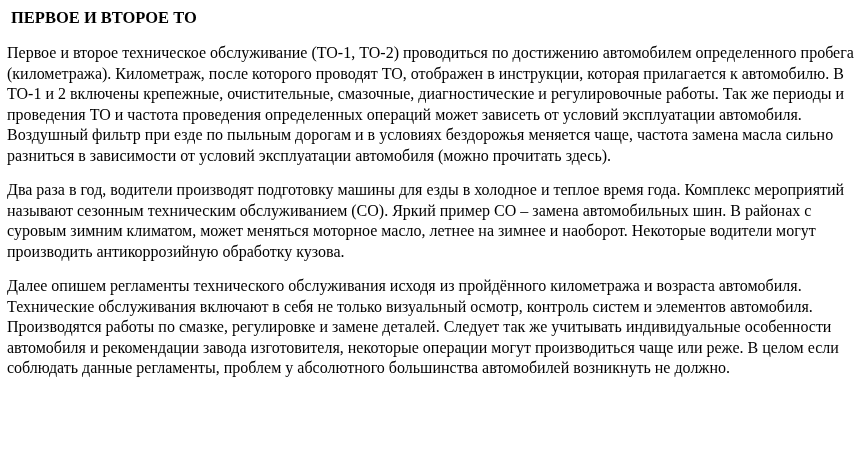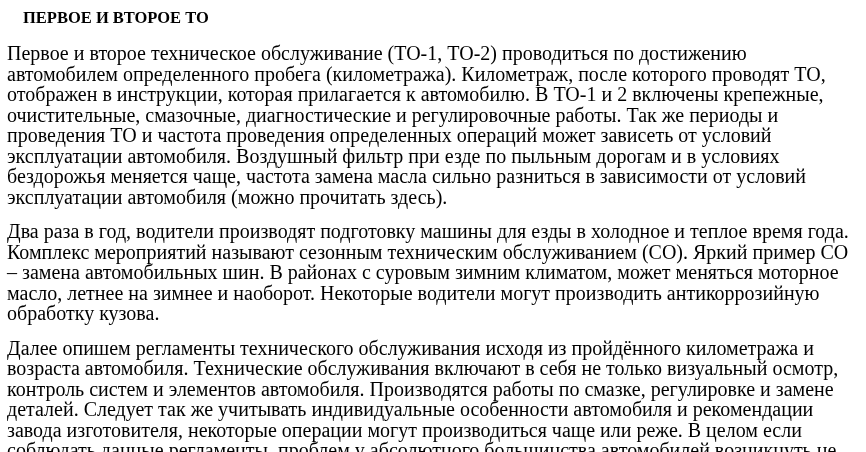--- a/index.html
+++ b/index.html
@@ -16,24 +16,24 @@
   }
   .page {
     box-sizing: border-box;
     width: 866px;
     padding: 8px 6px 0 7px;
   }
   .doc-title {
     font-size: 16.5px;
     font-weight: bold;
     line-height: 20px;
-    margin: 0 0 15px 16px;
+    margin: 0 0 15px 4px;
   }
   .doc-paragraph {
-    font-size: 20px;
+    font-size: 16px;
     line-height: 20.5px;
     margin: 0 0 14px 0;
     text-align: left;
     word-spacing: normal;
   }
 </style>
 </head>
 <body>
 
 <div class="page">

